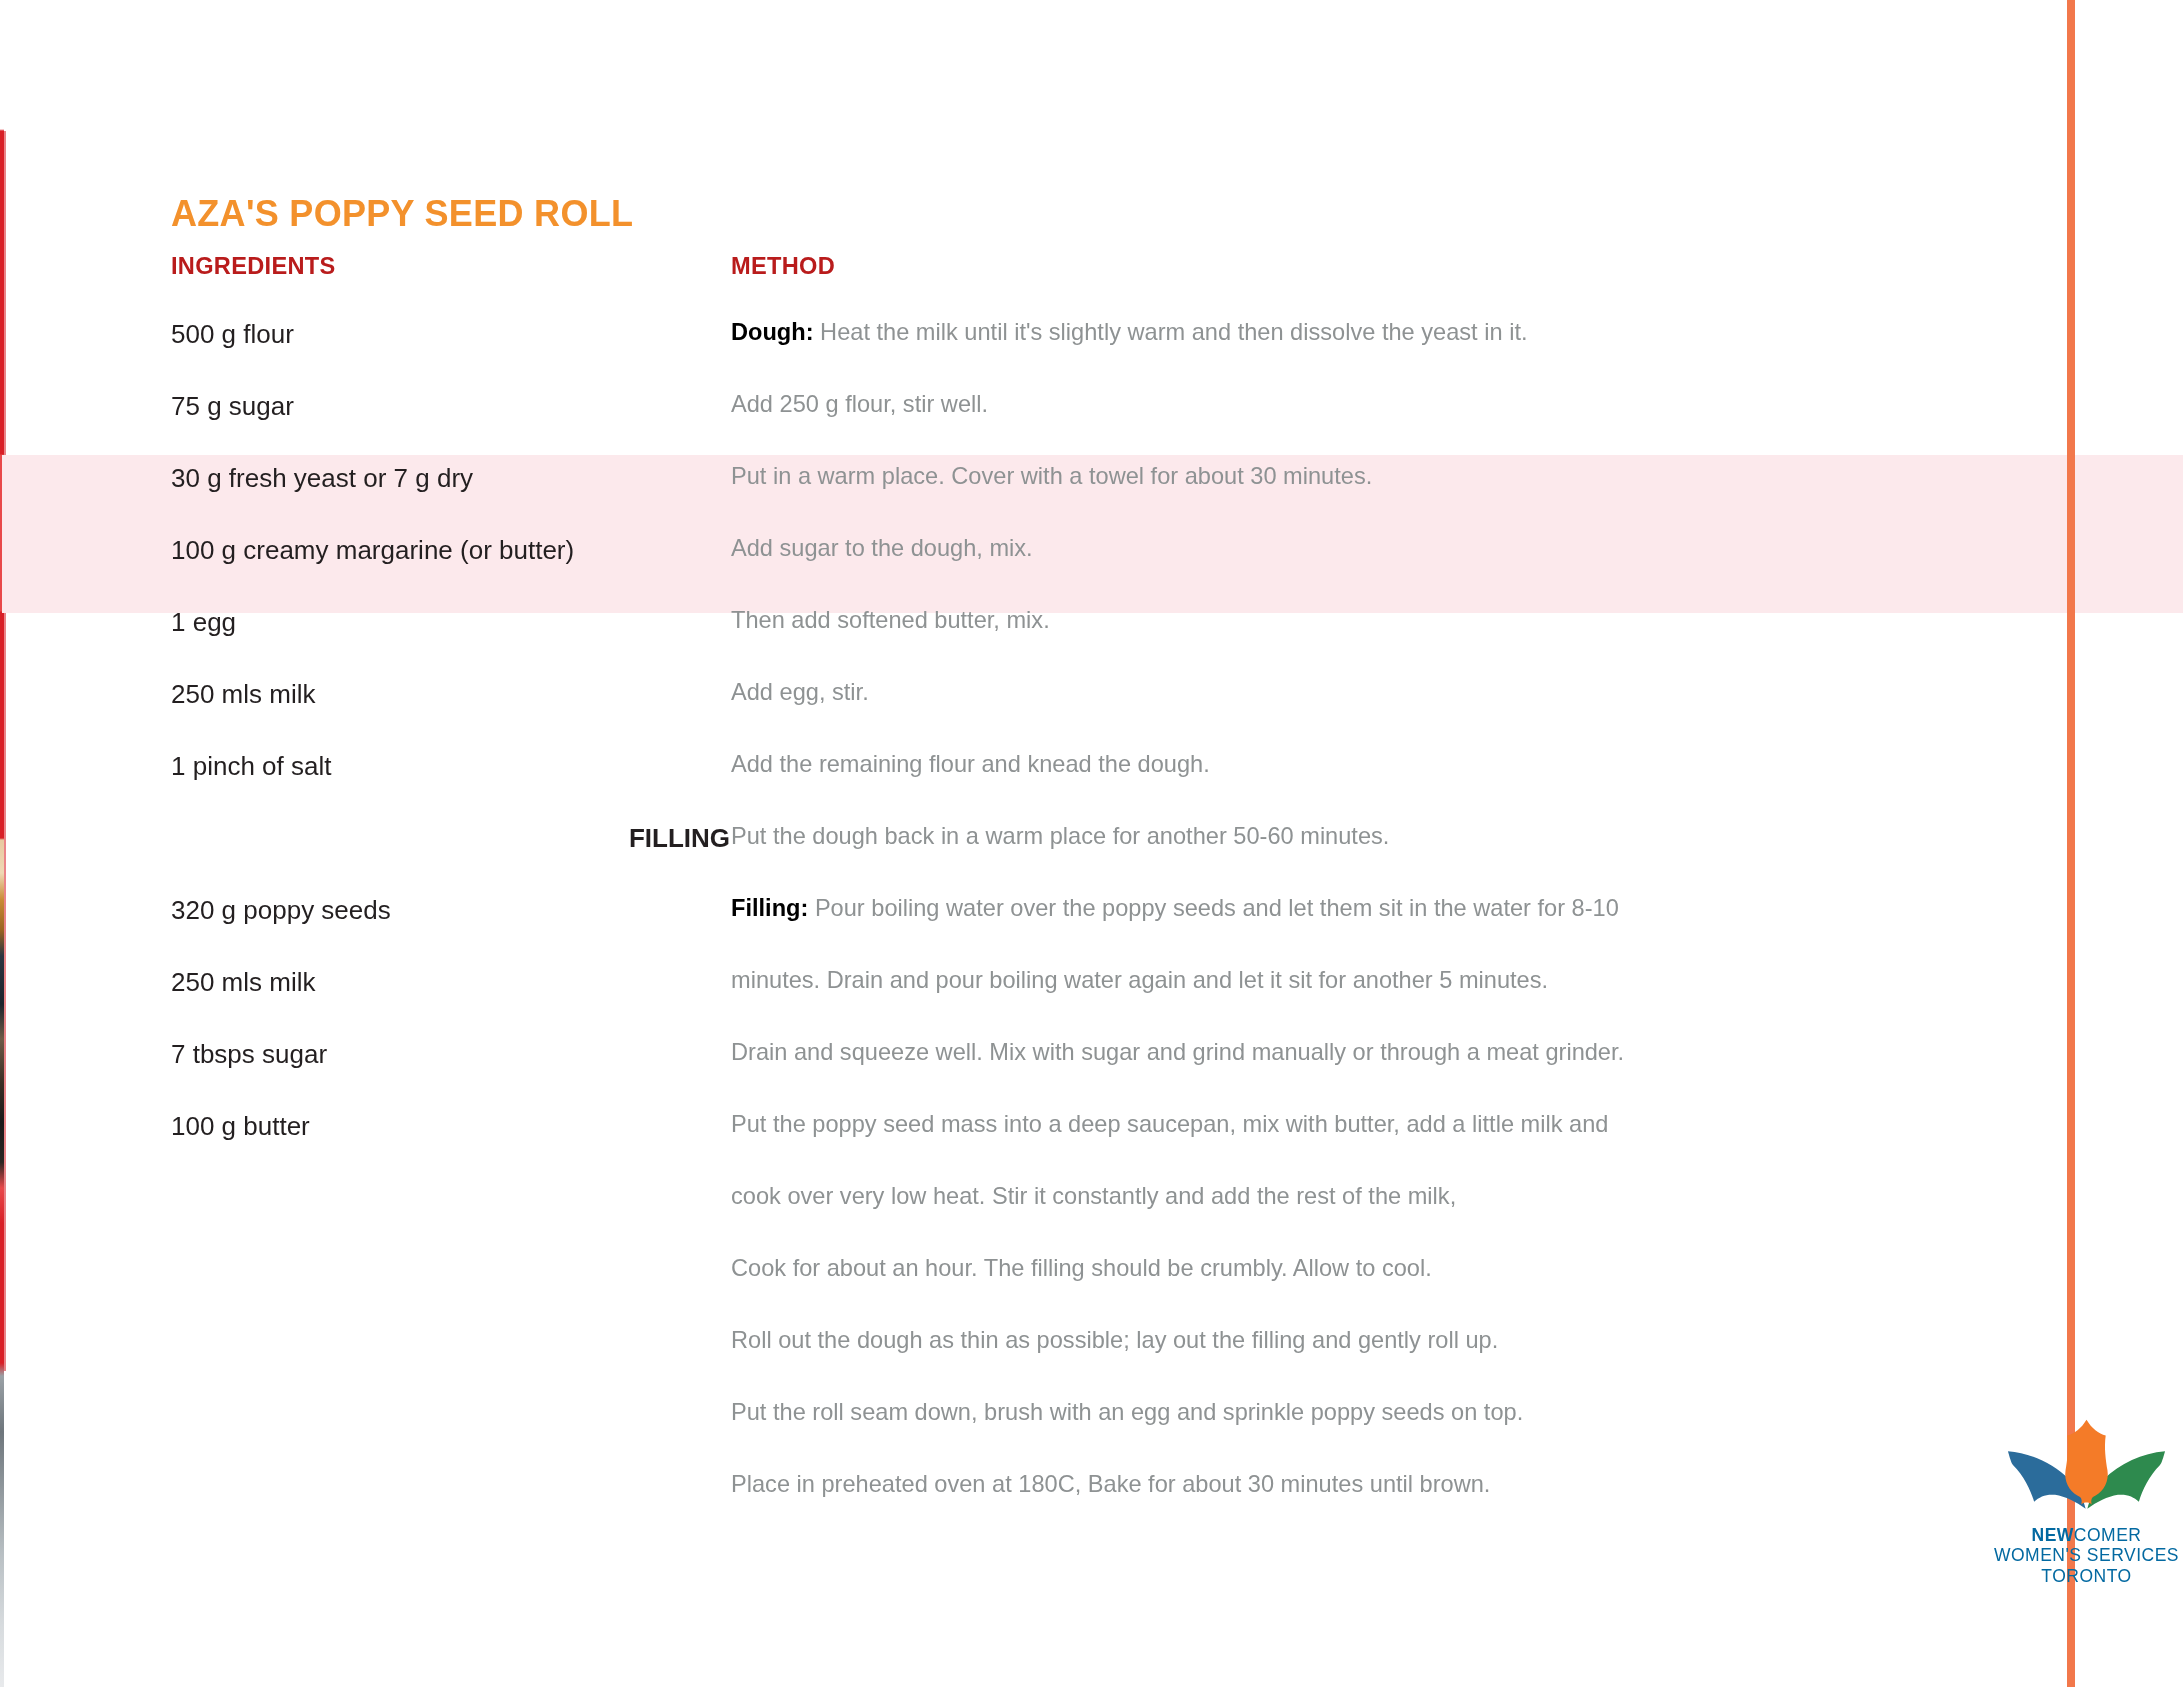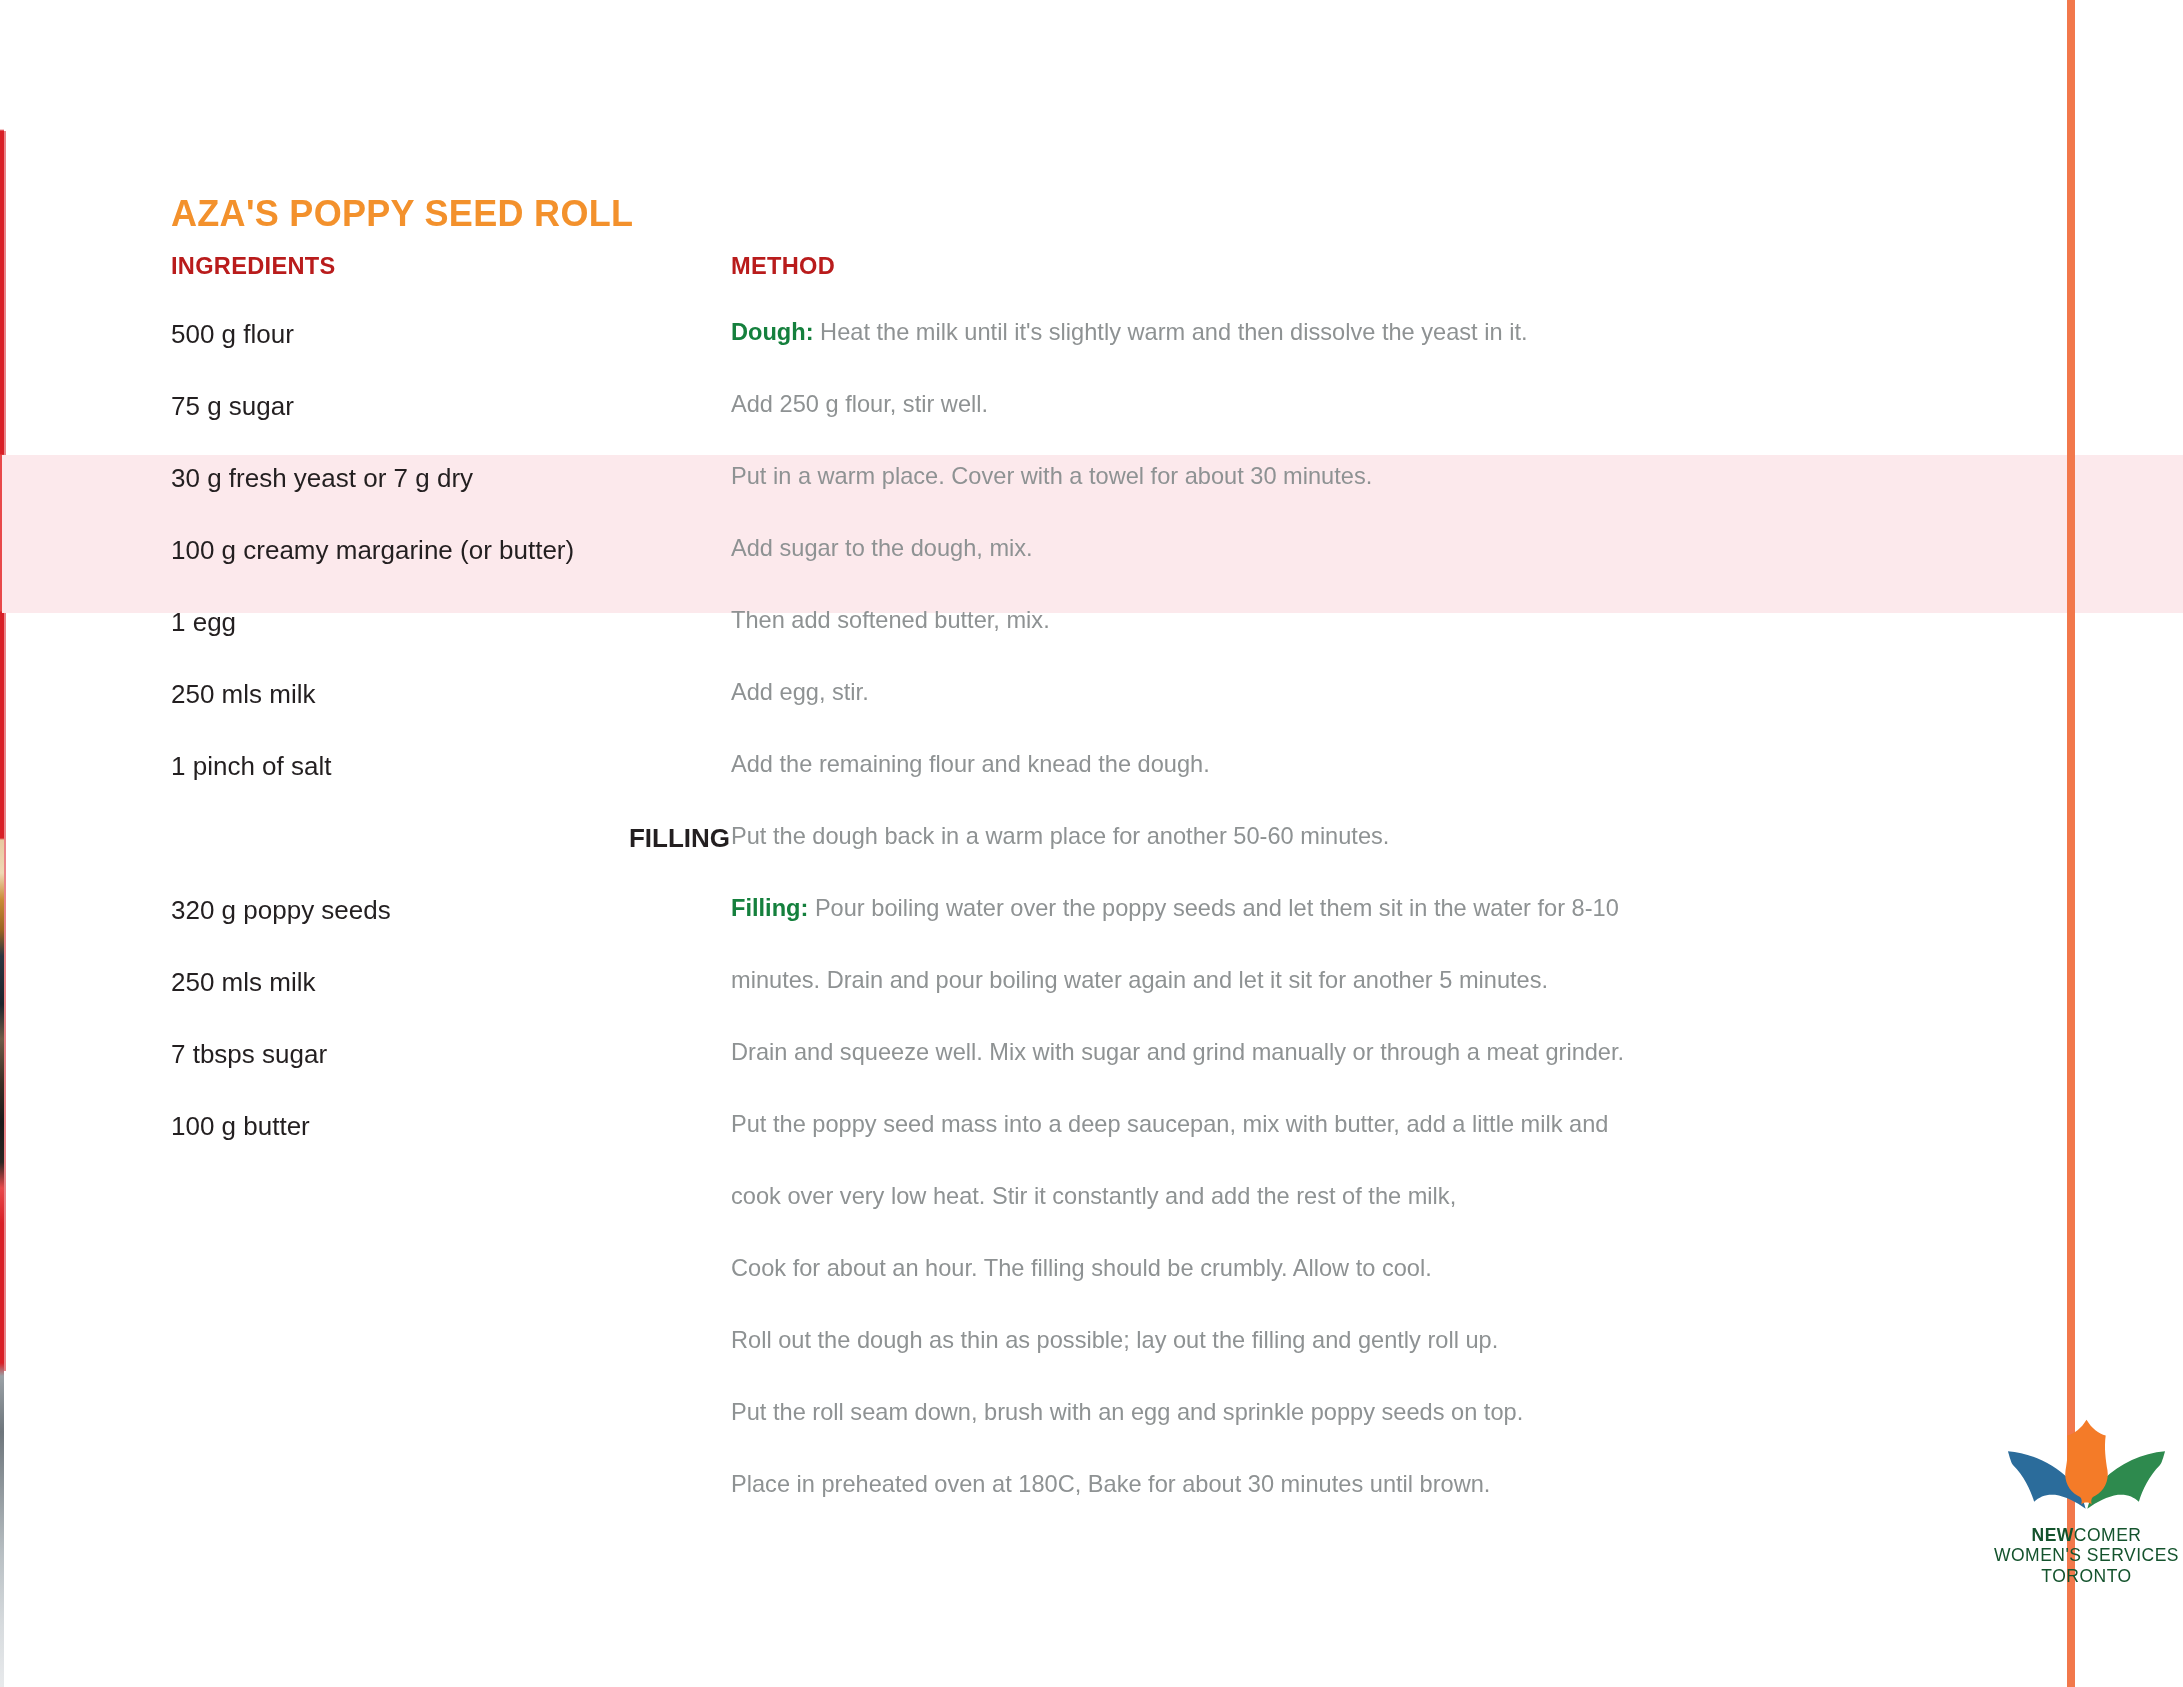--- a/index.html
+++ b/index.html
@@ -120,21 +120,21 @@
     width: 1328px;
   }
   .m-row {
     height: 72px;
     font-size: 23.6px;
     color: #8e9293;
     line-height: 1;
     white-space: nowrap;
   }
   .m-row b {
-    color: #15803d;
+    color: #000000;
     font-weight: bold;
     text-align: center;
   }
 
   
   .logo {
     position: absolute;
     left: 1992px;
     top: 1418px;
     width: 189px;
@@ -142,21 +142,21 @@
   }
   .logo-mark {
     width: 189px;
     height: 103px;
     display: block;
   }
   .logo-text {
     margin-top: 3.5px;
     font-size: 17.5px;
     letter-spacing: 0.5px;
-    color: #14532d;
+    color: #0369a1;
     line-height: 1.18;
   }
   .logo-text .l1 { white-space: nowrap; }
   .logo-text .l1 b { font-weight: bold; }
   .logo-text .l2 { white-space: nowrap; }
   .logo-text .l3 { white-space: nowrap; }
 </style>
 </head>
 <body>
 

